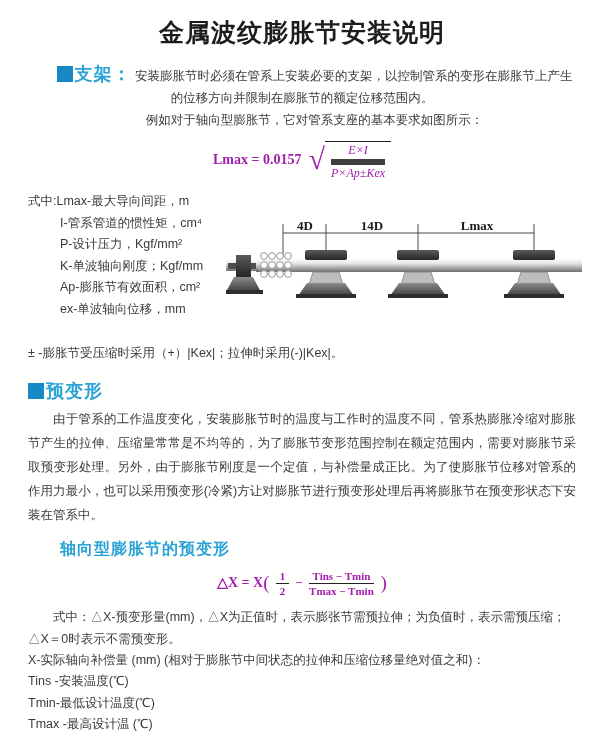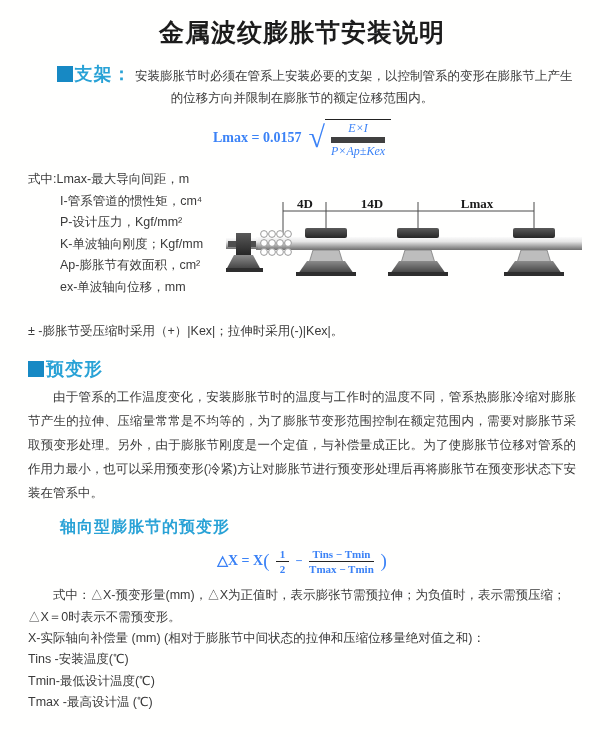--- a/index.html
+++ b/index.html
@@ -36,21 +36,21 @@
     color:#29a2d6;
     font-size:18px;
     font-weight:bold;
     letter-spacing:1px;
   }
   
   .formula-row{
     text-align:center;
     font-family:"Liberation Serif",serif;
     font-weight:bold;
-    color:#3b82f6;
+    color:#a21caf;
     margin:10px 0 8px 0;
   }
   .f-lhs{font-size:14px;}
   .sqrt-wrap{display:inline-flex;align-items:stretch;vertical-align:middle;margin-left:4px;}
   .radical-sign{
     font-size:30px;
     font-weight:normal;
     line-height:34px;
     transform:translateY(1px);
   }
@@ -96,20 +96,21 @@
 </style>
 </head>
 <body>
 
 <div class="page">
 
   <h1 class="doc-title">金属波纹膨胀节安装说明</h1>
 
   <p class="para indent"><span class="sq-marker"></span><span class="sec-label">支架：</span>
     <span>安装膨胀节时必须在管系上安装必要的支架，以控制管系的变形在膨胀节上产生的位移方向并限制在膨胀节的额定位移范围内。</span></p>
+  <p class="para indent">例如对于轴向型膨胀节，它对管系支座的基本要求如图所示：</p>
 
   <div class="formula-row">
     <span class="f-lhs">Lmax = 0.0157</span>
     <span class="sqrt-wrap">
       <span class="radical-sign">√</span>
       <span class="radicand">
         <span class="num">E×I</span>
         <span class="den">P×Ap±Kex</span>
       </span>
     </span>

